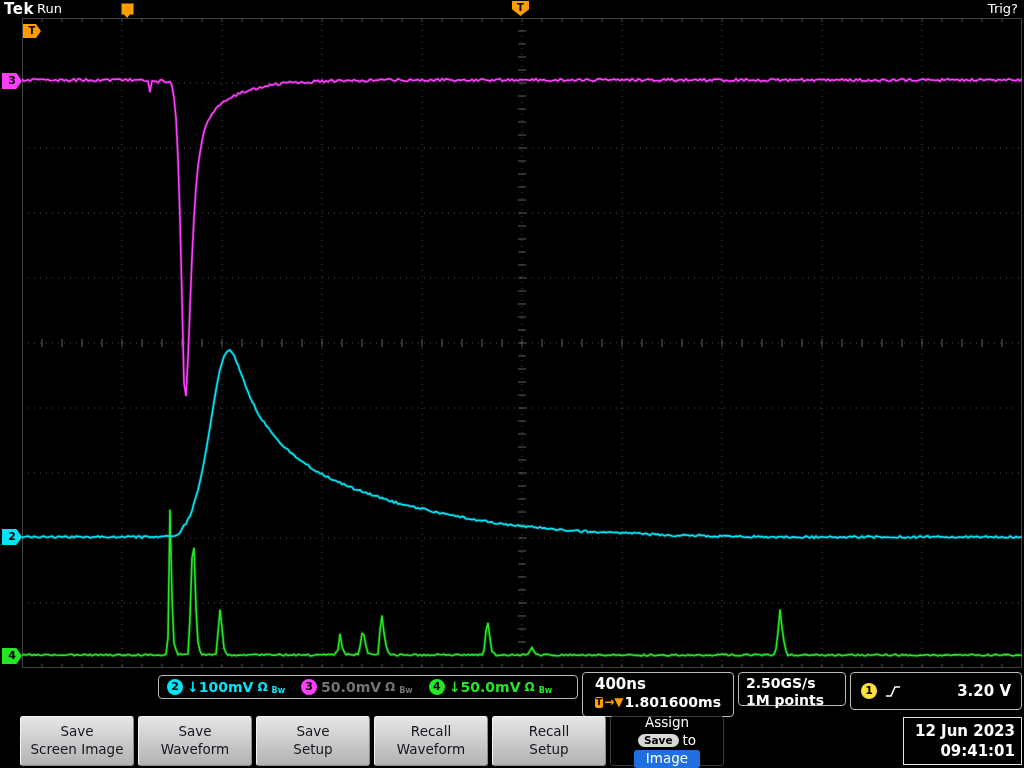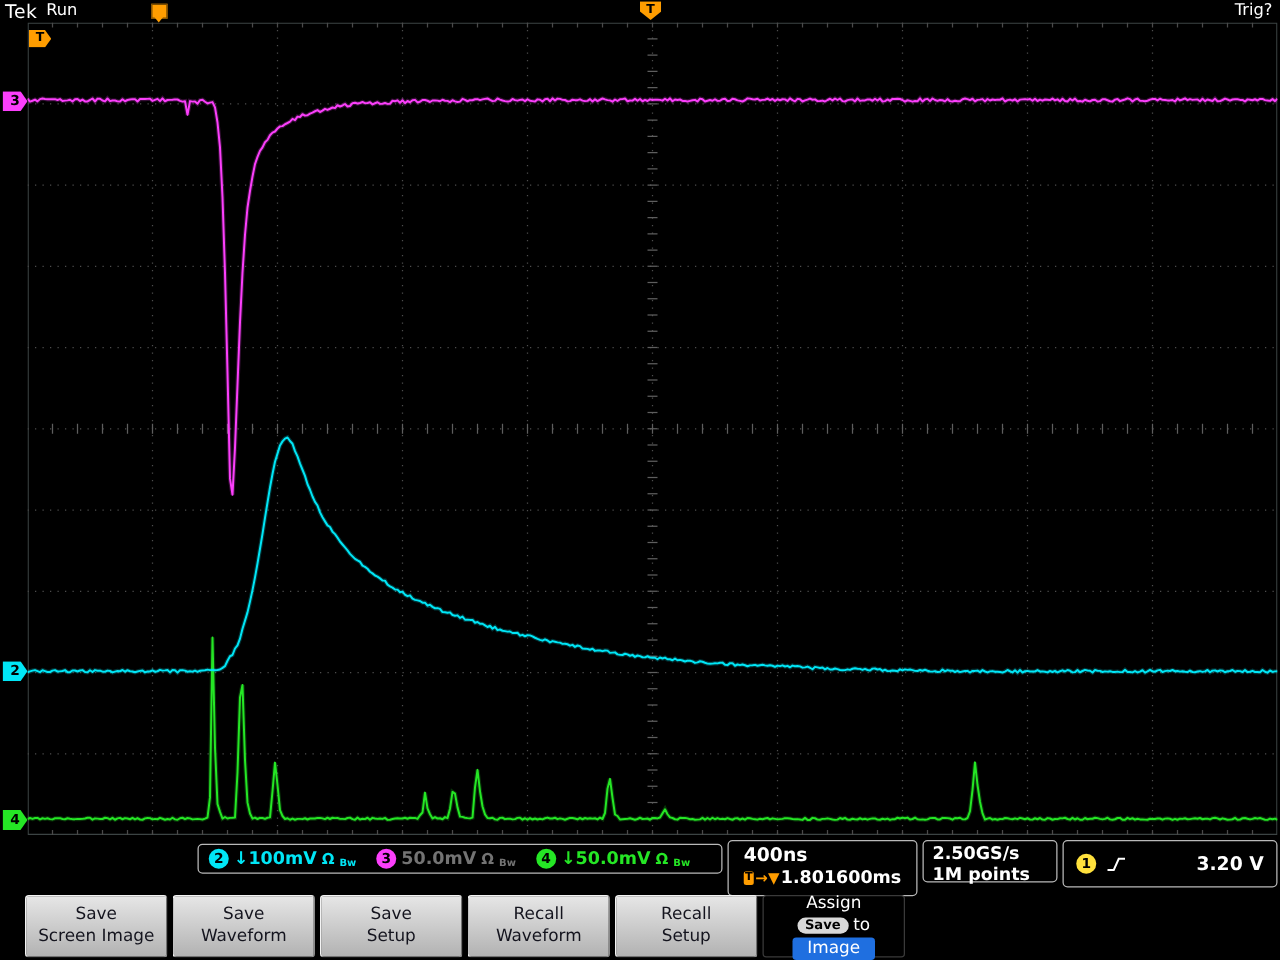--- a/index.html
+++ b/index.html
@@ -1,20 +1,20 @@
 <!DOCTYPE html>
 <html><head>
 <meta charset="utf-8">
 <style>
   html,body{margin:0;padding:0;background:#000;}
   .screen{position:relative;width:1024px;height:768px;background:#000;overflow:hidden;
           font-family:"DejaVu Sans","Liberation Sans",sans-serif;color:#fff;}
   
   .topbar{position:absolute;left:0;top:0;width:100%;height:17px;}
-  .brand{position:absolute;left:4px;top:0px;font-weight:normal;font-size:15px;letter-spacing:.5px;}
+  .brand{position:absolute;left:4px;top:0px;font-weight:bold;font-size:15px;letter-spacing:.5px;}
   .acq{position:absolute;left:37px;top:1px;font-size:13px;}
   .trigstat{position:absolute;right:6px;top:1px;font-size:13px;}
   
   .graticule{position:absolute;left:22px;top:18px;width:1000px;height:650px;}
   
   .marker{position:absolute;z-index:6;color:#000;font-weight:bold;text-align:center;}
   .tmark-top{left:512px;top:1px;width:17px;height:15px;background:#ff9d00;font-size:10px;line-height:14px;
              clip-path:polygon(0 0,100% 0,100% 55%,50% 100%,0 55%);}
   .exp-mark{left:121px;top:3px;width:11px;height:10px;background:#ff9d00;border:1px solid #7a4d00;}
   .exp-mark .tri{position:absolute;left:1px;top:9px;width:0;height:0;border-left:4px solid transparent;
@@ -372,14 +372,18 @@
   </div>
   <div class="mbtn m5 assign">
     <span>Assign</span>
     <span class="row2">
       <span class="pill">Save</span>
       <span>to</span>
     </span>
     <span class="target">Image</span>
   </div>
 
+  <div class="datebox">
+    <span>12 Jun 2023</span>
+    <span>09:41:01</span>
+  </div>
 
 </div>
 
 </body></html>

